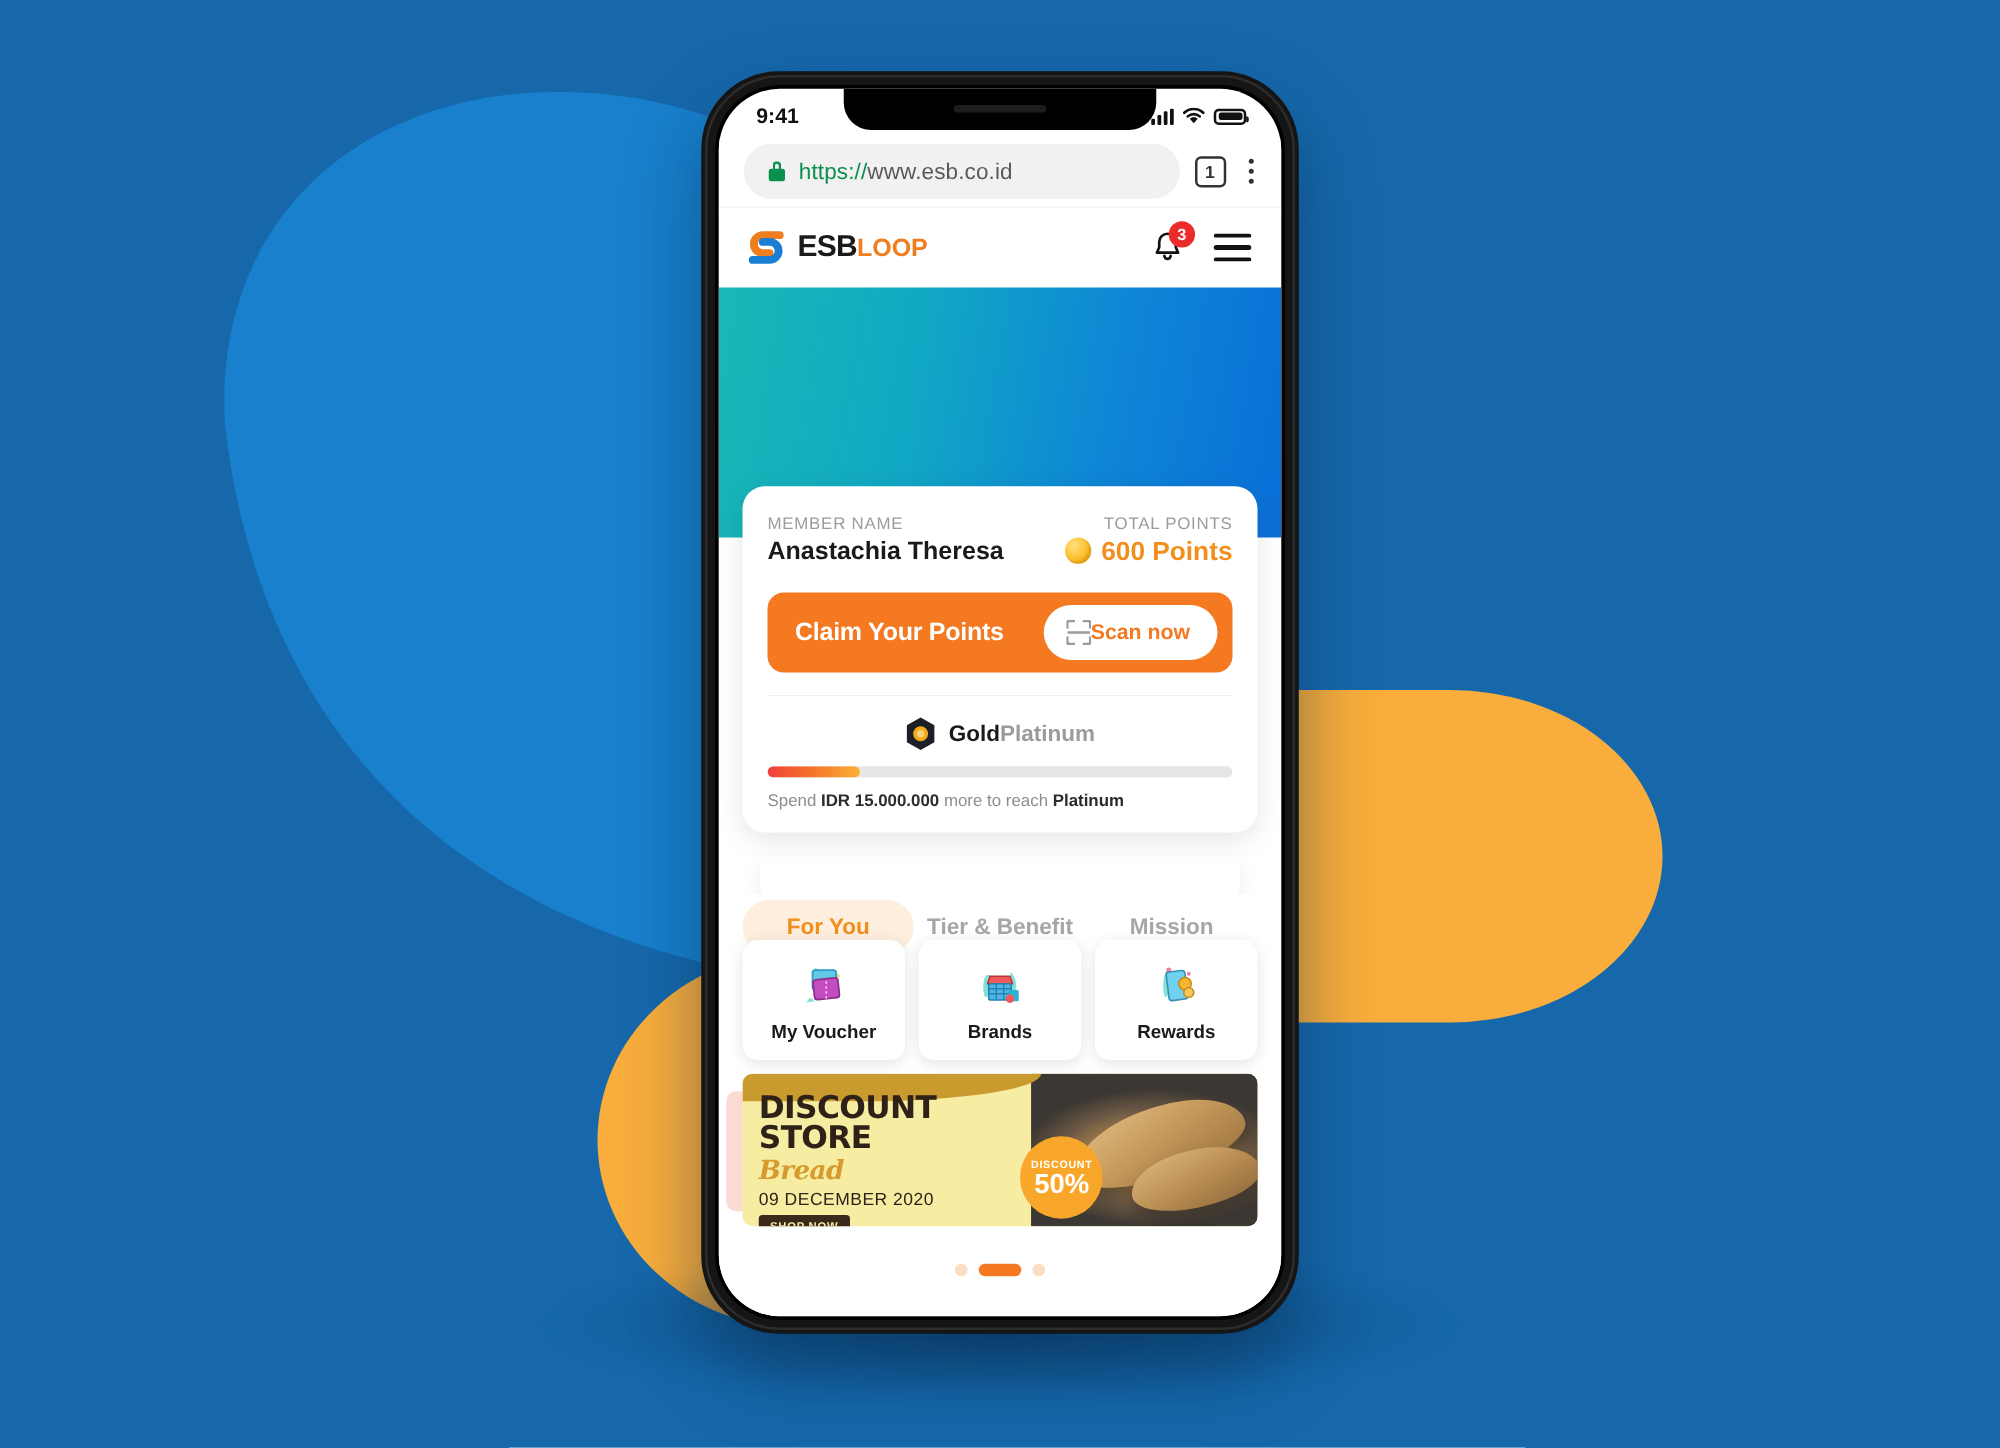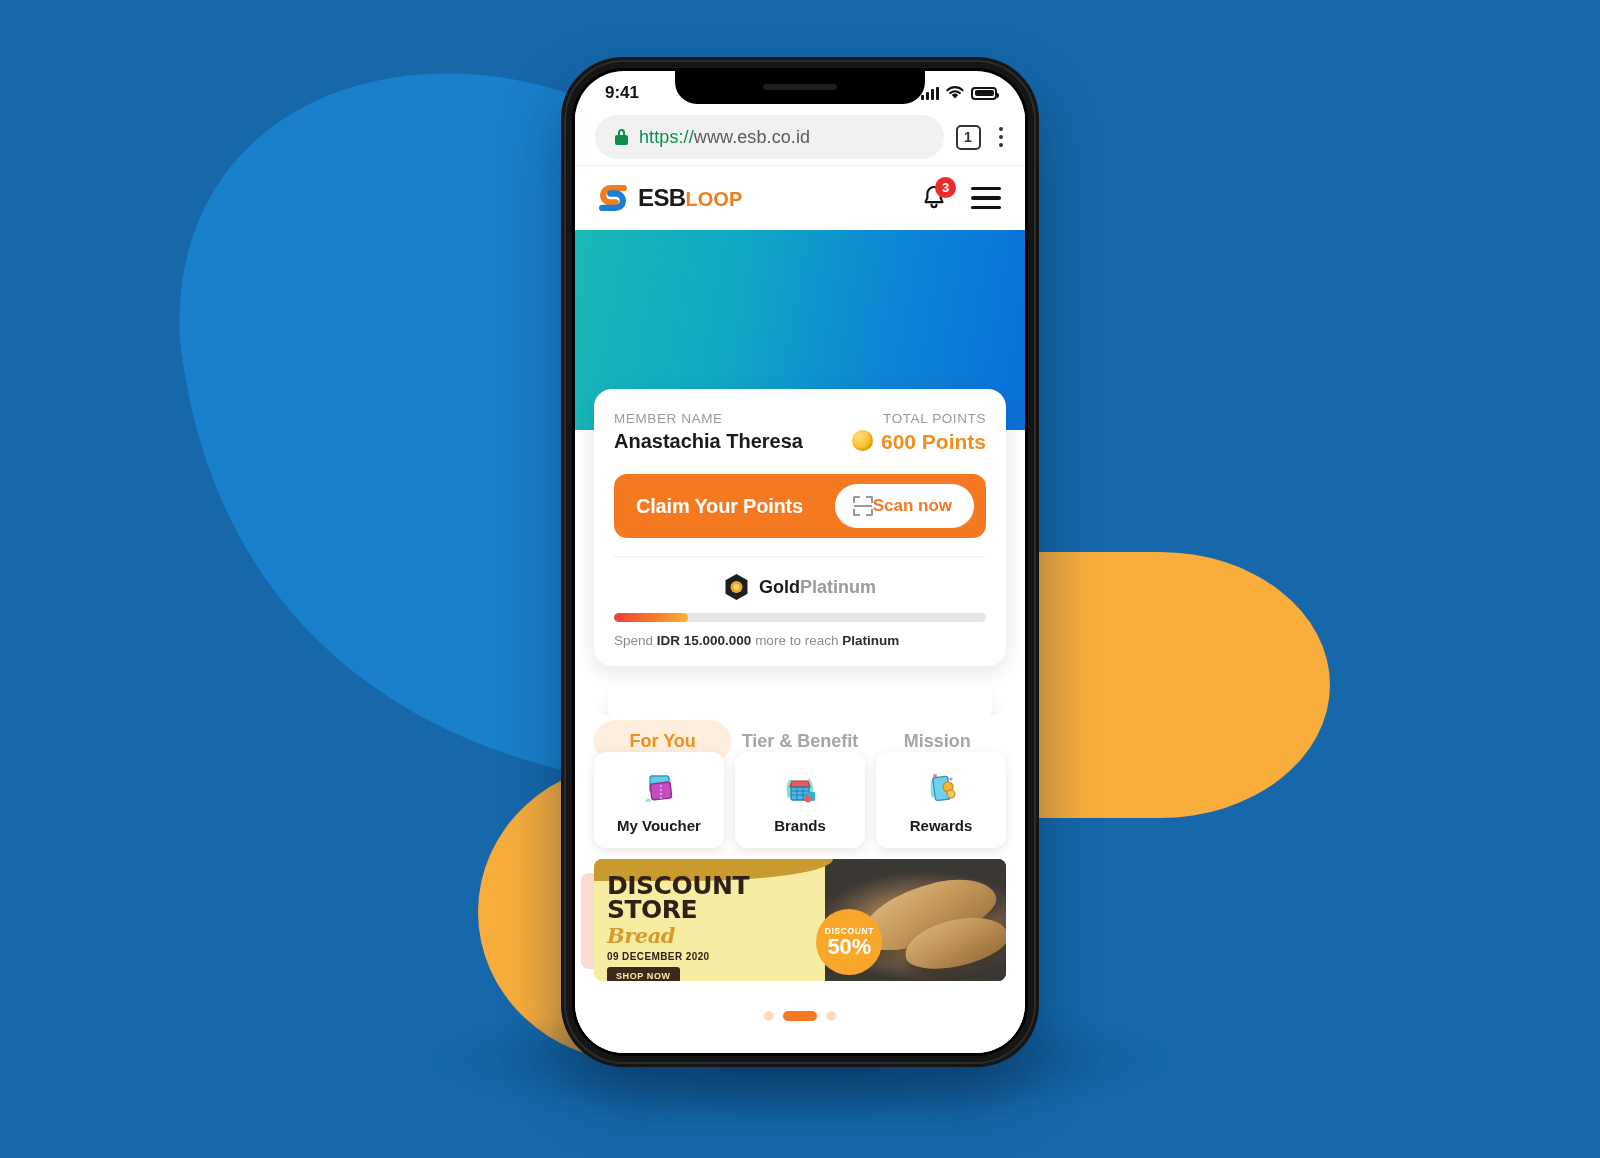--- a/index.html
+++ b/index.html
@@ -371,21 +371,21 @@
   .bn-l1, .bn-l2 {
     font-family: "DejaVu Sans", sans-serif;
     font-size: 25px; font-weight: 800; color: #2e2118;
     line-height: .95; letter-spacing: -.5px;
   }
   .bn-script {
     font-family: "DejaVu Serif", serif;
     font-style: italic; font-size: 21px; font-weight: 700;
     color: #d79a2e; margin-top: 1px; letter-spacing: -.5px;
   }
-  .bn-date { font-size: 10px; font-weight: 700; color: #2e2118; letter-spacing: .4px; margin-top: 3px; }
+  .bn-date { font-size: 14px; font-weight: 400; color: #2e2118; letter-spacing: .4px; margin-top: 3px; }
   .bn-cta {
     display: inline-block; margin-top: 5px;
     background: #3b2a1c; color: #f6eca2;
     font-size: 9px; font-weight: 800; letter-spacing: .6px;
     padding: 4px 9px; border-radius: 3px;
   }
   .bn-disc {
     position: absolute; z-index: 3;
     right: 30%; bottom: 6px;
     width: 66px; height: 66px; border-radius: 50%;

